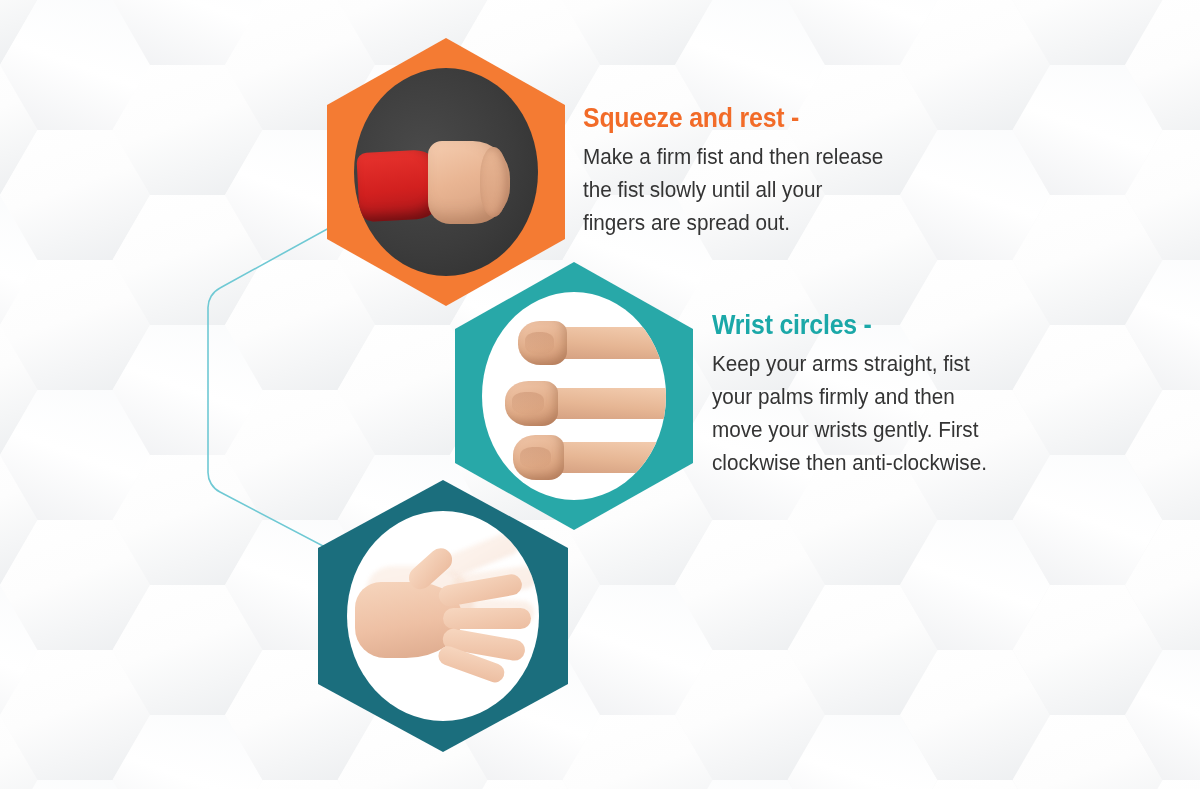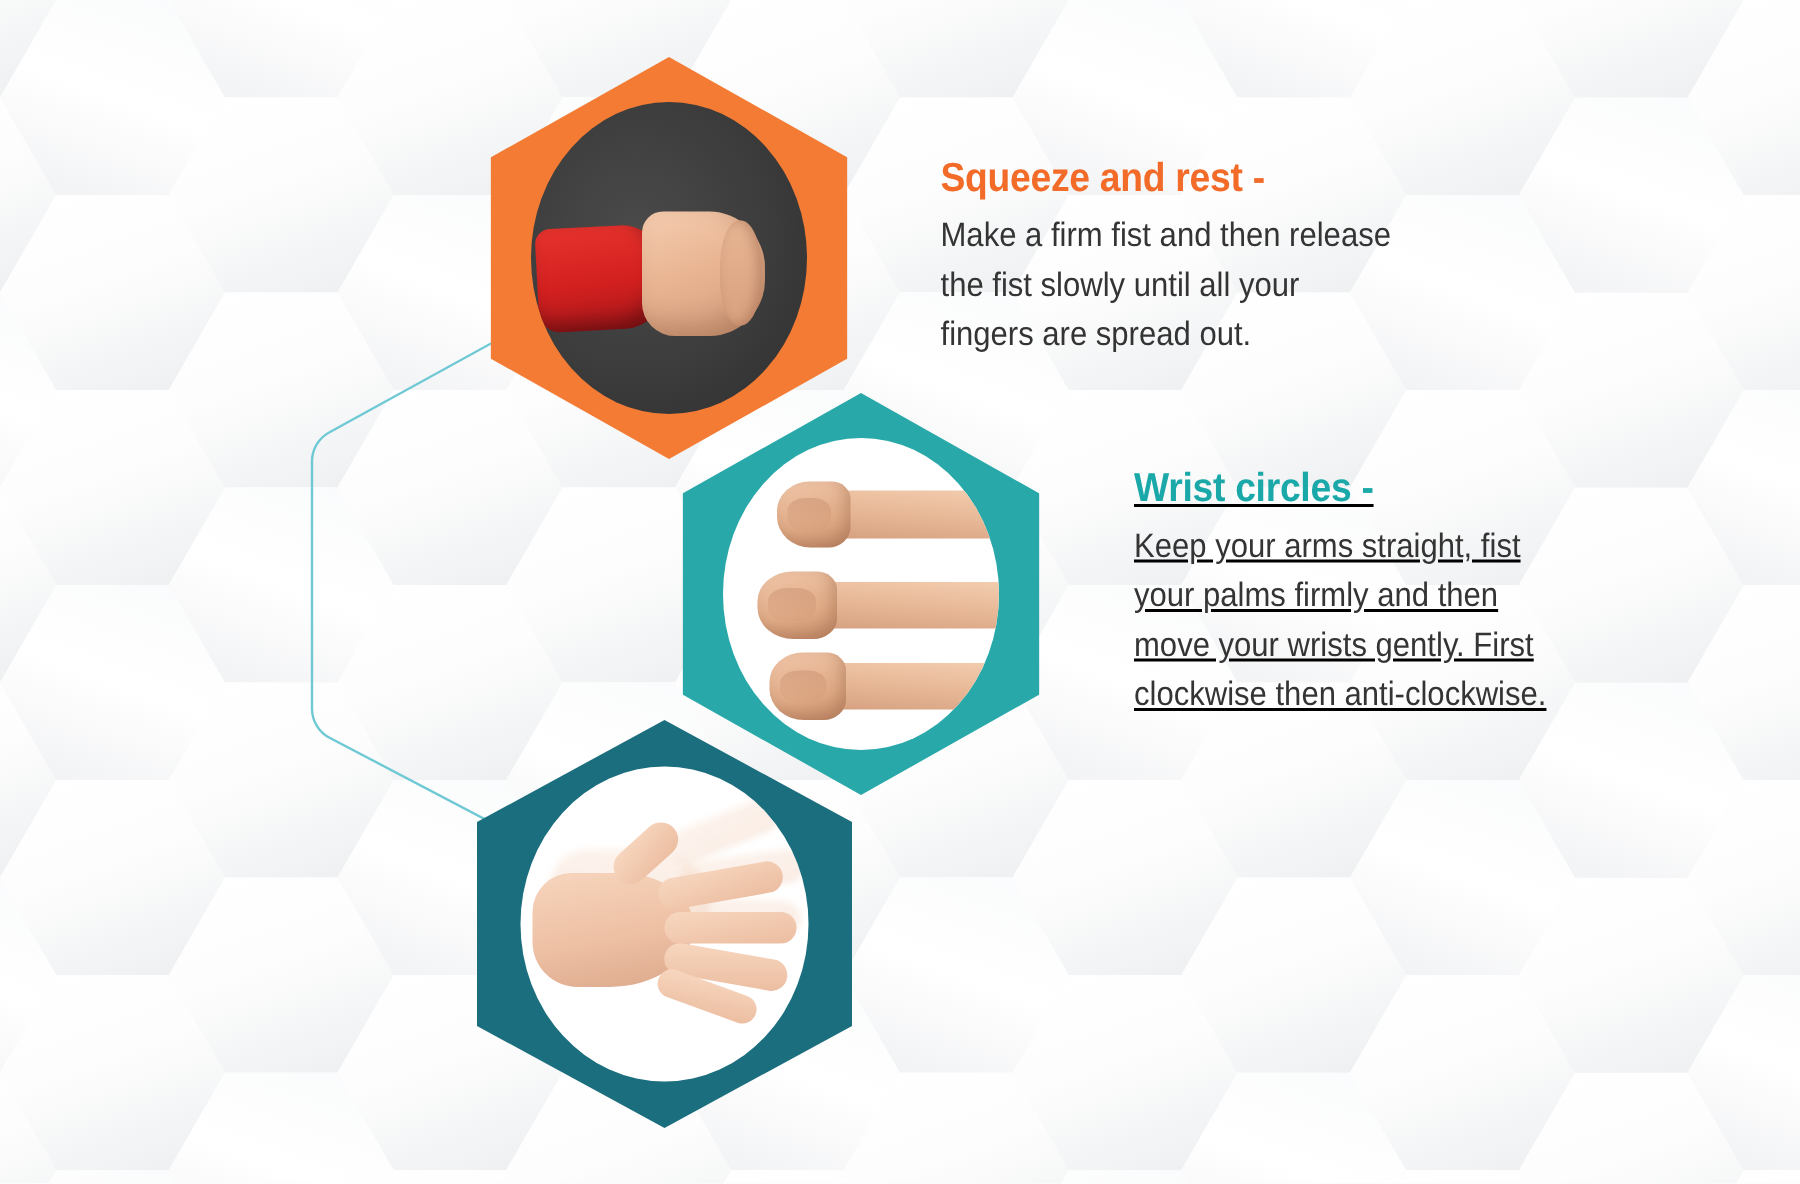--- a/index.html
+++ b/index.html
@@ -149,21 +149,20 @@
     transform-origin: left center;
   }
   .ghost {
     opacity: 0.28;
     filter: blur(2px);
   }
 
   
   .text-block {
     position: absolute;
-    margin-left: 44px;
   }
   .step-heading {
     font-family: "Liberation Sans Narrow", "Liberation Sans", sans-serif;
     font-weight: bold;
     font-size: 27px;
     letter-spacing: -0.2px;
     margin: 0 0 6px 0;
     transform: scaleX(0.92);
     transform-origin: left center;
   }
@@ -350,21 +349,21 @@
   </div>
 
 
   <div class="text-block" style="left:583px; top:103px; width:360px;">
     <p class="step-heading" style="color:#F26B28;">Squeeze and rest -</p>
     <p class="step-body">Make a firm fist and then release
 the fist slowly until all your
 fingers are spread out.</p>
   </div>
 
-  <div class="text-block" style="left:712px; top:310px; width:330px;text-decoration:underline;">
+  <div class="text-block" style="left:712px; top:310px; width:330px;">
     <p class="step-heading" style="color:#1BA8A8;">Wrist circles -</p>
     <p class="step-body">Keep your arms straight, fist
 your palms firmly and then
 move your wrists gently. First
 clockwise then anti-clockwise.</p>
   </div>
 
 
 </div>
 

